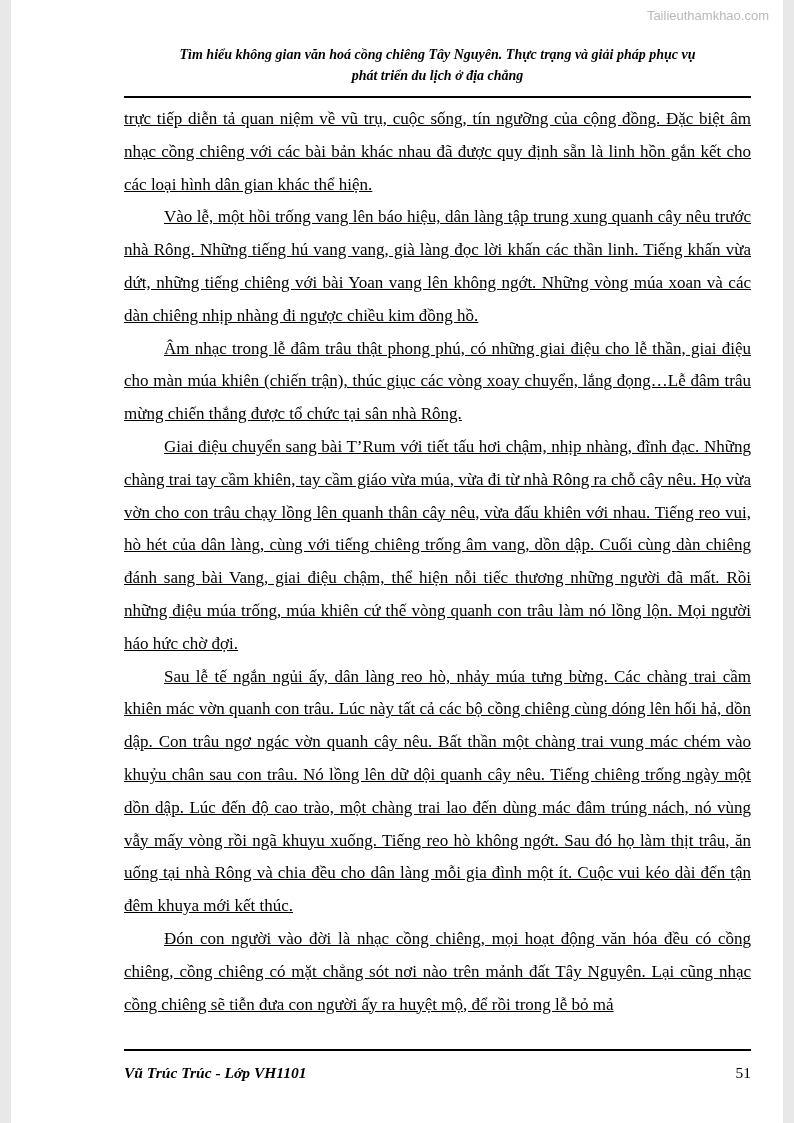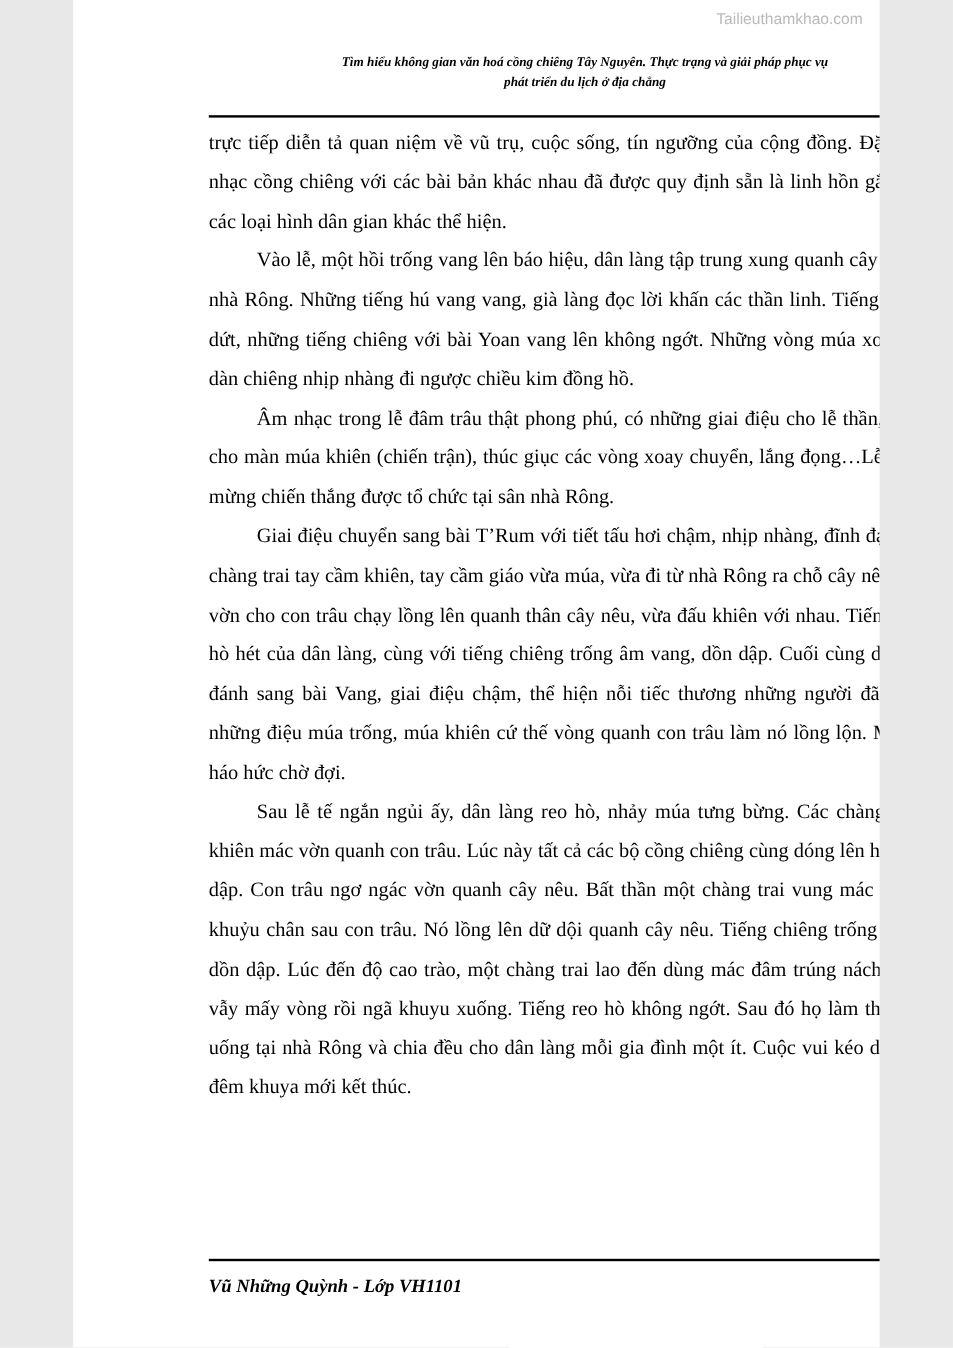--- a/index.html
+++ b/index.html
@@ -1,19 +1,19 @@
 <!DOCTYPE html>
 <html><head>
 <meta charset="utf-8">
 <style>
   * { margin: 0; padding: 0; box-sizing: border-box; }
   html, body { background: #e8e8e8; }
   .page {
     position: relative;
-    width: 672px;
+    width: 772px;
     height: 1123px;
     margin: 0 auto;
     background: #ffffff;
     font-family: "Liberation Serif", serif;
     color: #000000;
     overflow: hidden;
   }
   .watermark {
     position: absolute;
     top: 8px;
@@ -23,41 +23,41 @@
     color: #b9b9b9;
   }
   .header {
     position: absolute;
     top: 44px;
     left: 113px;
     width: 627px;
     text-align: center;
     font-weight: bold;
     font-style: italic;
-    font-size: 11px;
+    font-size: 14px;
     line-height: 1.5;
   }
   .header-rule {
     position: absolute;
     top: 96px;
     left: 113px;
     width: 627px;
     border: none;
     border-top: 2px solid #000000;
   }
   .content {
     position: absolute;
     top: 103px;
     left: 113px;
     width: 627px;
     text-align: justify;
     font-size: 17px;
     line-height: 32.8px;
   }
-  .content p { text-indent: 40px; }
+  .content p { text-indent: 40px; text-decoration: underline; }
   .content p.no-indent { text-indent: 0; }
   .footer-rule {
     position: absolute;
     top: 1049px;
     left: 113px;
     width: 627px;
     border: none;
     border-top: 2px solid #000000;
   }
   .footer {
@@ -86,22 +86,23 @@
   </div>
 
   <hr class="header-rule">
 
   <div class="content">
     <p class="no-indent">trực tiếp diễn tả quan niệm về vũ trụ, cuộc sống, tín ngưỡng của cộng đồng. Đặc biệt âm nhạc cồng chiêng với các bài bản khác nhau đã được quy định sẵn là linh hồn gắn kết cho các loại hình dân gian khác thể hiện.</p>
     <p>Vào lễ, một hồi trống vang lên báo hiệu, dân làng tập trung xung quanh cây nêu trước nhà Rông. Những tiếng hú vang vang, già làng đọc lời khấn các thần linh. Tiếng khấn vừa dứt, những tiếng chiêng với bài Yoan vang lên không ngớt. Những vòng múa xoan và các dàn chiêng nhịp nhàng đi ngược chiều kim đồng hồ.</p>
     <p>Âm nhạc trong lễ đâm trâu thật phong phú, có những giai điệu cho lễ thần, giai điệu cho màn múa khiên (chiến trận), thúc giục các vòng xoay chuyển, lắng đọng…Lễ đâm trâu mừng chiến thắng được tổ chức tại sân nhà Rông.</p>
     <p>Giai điệu chuyển sang bài T’Rum với tiết tấu hơi chậm, nhịp nhàng, đĩnh đạc. Những chàng trai tay cầm khiên, tay cầm giáo vừa múa, vừa đi từ nhà Rông ra chỗ cây nêu. Họ vừa vờn cho con trâu chạy lồng lên quanh thân cây nêu, vừa đấu khiên với nhau. Tiếng reo vui, hò hét của dân làng, cùng với tiếng chiêng trống âm vang, dồn dập. Cuối cùng dàn chiêng đánh sang bài Vang, giai điệu chậm, thể hiện nỗi tiếc thương những người đã mất. Rồi những điệu múa trống, múa khiên cứ thế vòng quanh con trâu làm nó lồng lộn. Mọi người háo hức chờ đợi.</p>
     <p>Sau lễ tế ngắn ngủi ấy, dân làng reo hò, nhảy múa tưng bừng. Các chàng trai cầm khiên mác vờn quanh con trâu. Lúc này tất cả các bộ cồng chiêng cùng dóng lên hối hả, dồn dập. Con trâu ngơ ngác vờn quanh cây nêu. Bất thần một chàng trai vung mác chém vào khuỷu chân sau con trâu. Nó lồng lên dữ dội quanh cây nêu. Tiếng chiêng trống ngày một dồn dập. Lúc đến độ cao trào, một chàng trai lao đến dùng mác đâm trúng nách, nó vùng vẫy mấy vòng rồi ngã khuyu xuống. Tiếng reo hò không ngớt. Sau đó họ làm thịt trâu, ăn uống tại nhà Rông và chia đều cho dân làng mỗi gia đình một ít. Cuộc vui kéo dài đến tận đêm khuya mới kết thúc.</p>
+    <p>Đón con người vào đời là nhạc cồng chiêng, mọi hoạt động văn hóa đều có cồng chiêng, cồng chiêng có mặt chẳng sót nơi nào trên mảnh đất Tây Nguyên. Lại cũng nhạc cồng chiêng sẽ tiễn đưa con người ấy ra huyệt mộ, để rồi trong lễ bỏ mả</p>
   </div>
 
   <hr class="footer-rule">
 
   <div class="footer">
-    <span class="author">Vũ Những Quỳnh - Lớp VH1101</span>
+    <span class="author">Vũ Trúc Trúc - Lớp VH1101</span>
     <span class="page-number">51</span>
   </div>
 
 </div>
 
 </body></html>

